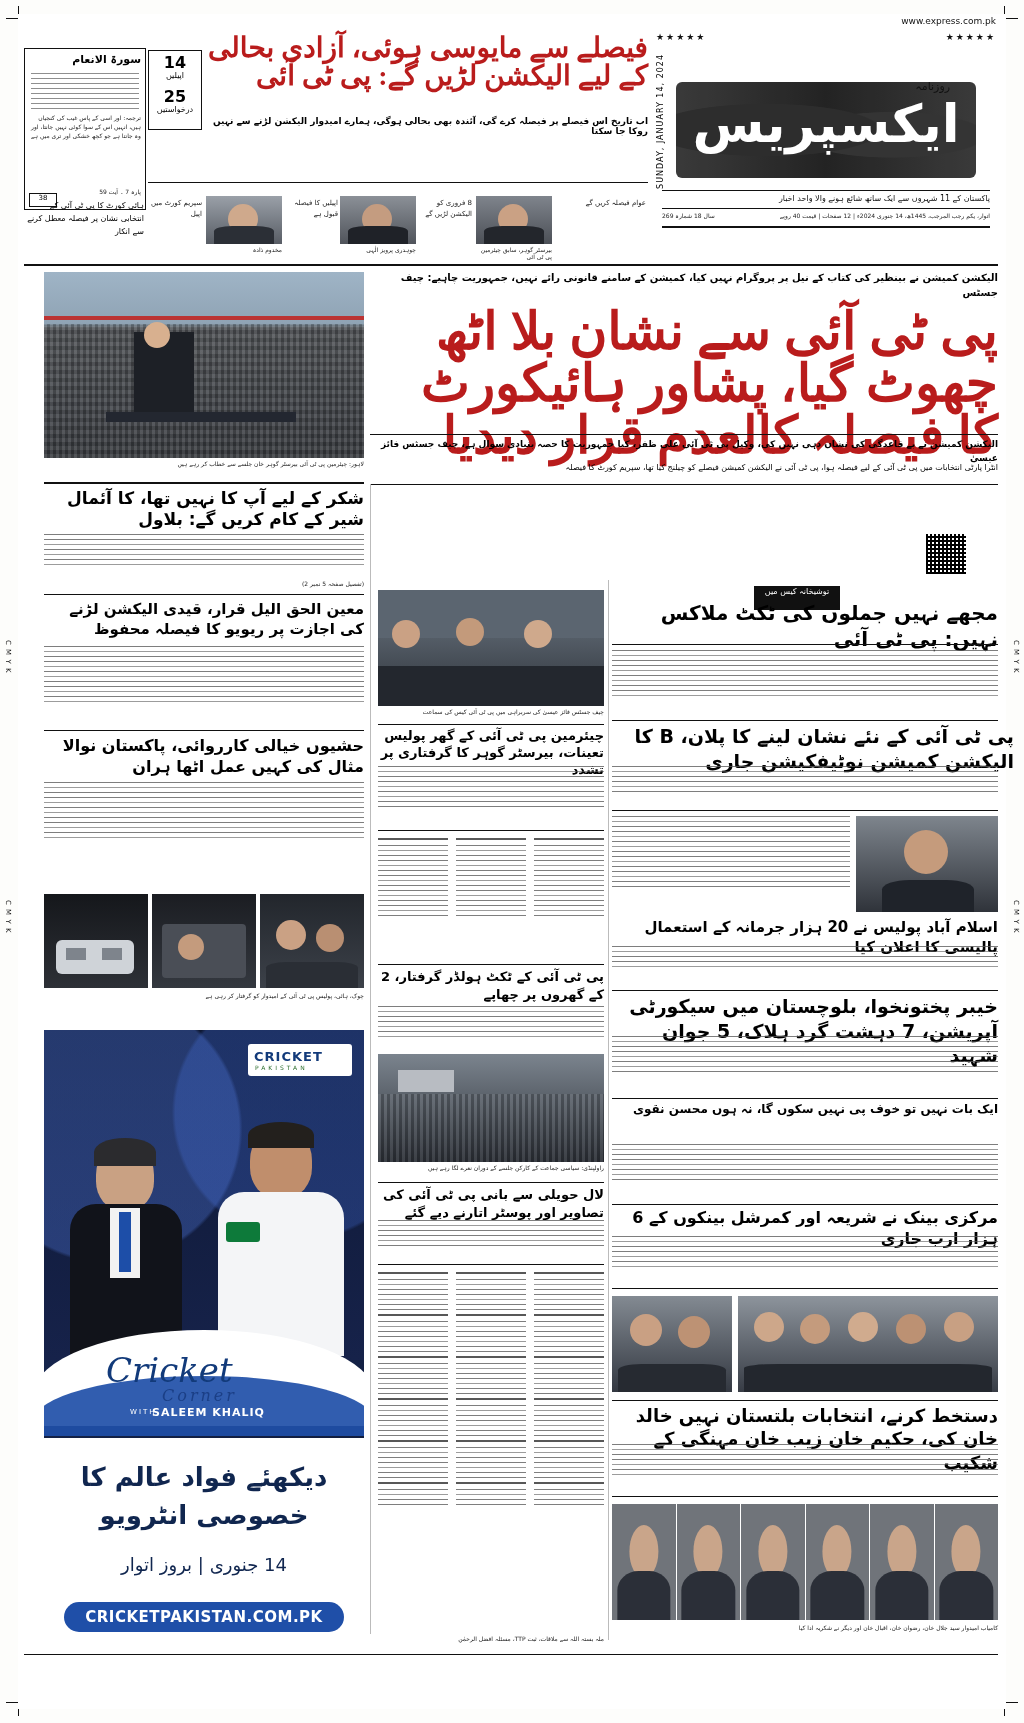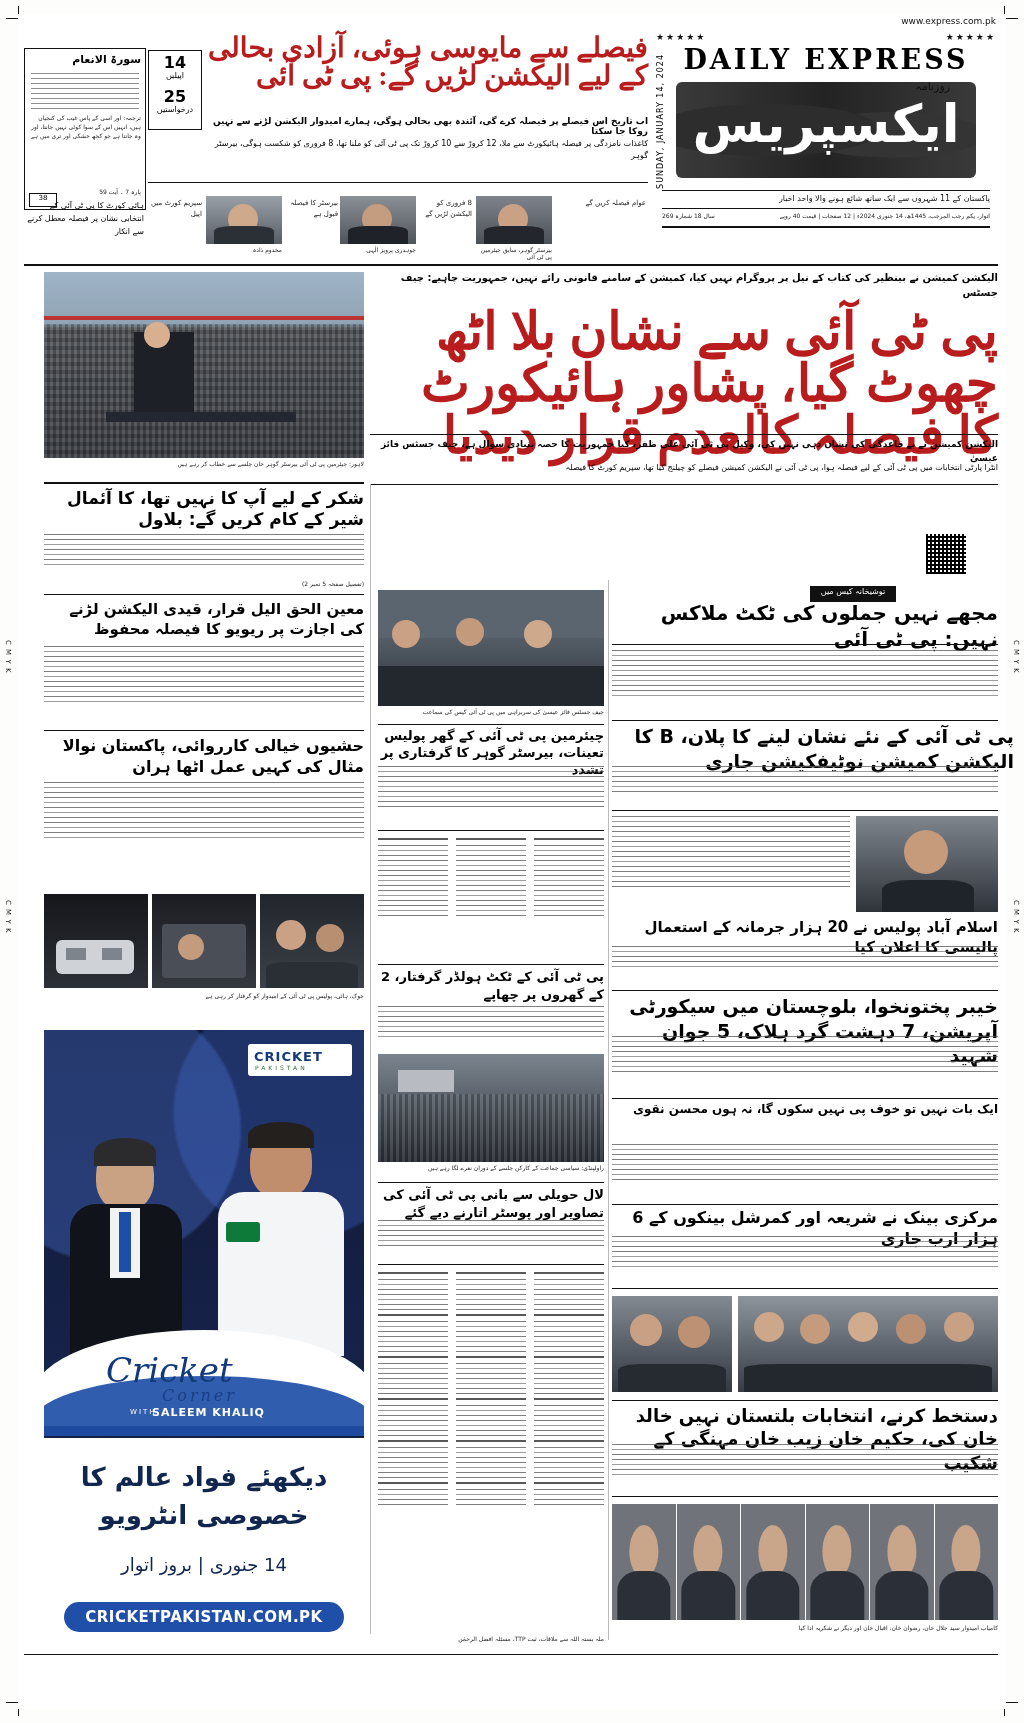--- a/index.html
+++ b/index.html
@@ -74,21 +74,20 @@
   <div class="cmyk" style="left:4px;top:900px;">C M Y K</div>
   <div class="cmyk" style="left:1012px;top:640px;">C M Y K</div>
   <div class="cmyk" style="left:1012px;top:900px;">C M Y K</div>
 
   <div class="sheet">
 
     <div style="position:absolute;right:10px;top:2px;font-size:9px;color:#111;">www.express.com.pk</div>
 
     <div class="masthead" style="left:636px;top:16px;width:344px;height:218px;">
       <div class="stars ctr" style="position:absolute;right:2px;top:2px;">★★★★★</div>
-      <div class="mast-title ctr" style="position:absolute;left:0;right:0;top:14px;font-size:27px;">DAILY EXPRESS</div>
       <div class="stars ctr" style="position:absolute;left:2px;top:2px;">★★★★★</div>
 
       <div style="position:absolute;left:2px;top:24px;font-size:8px;writing-mode:vertical-rl;transform:rotate(180deg);letter-spacing:1px;">SUNDAY, JANUARY 14, 2024</div>
 
       <div style="position:absolute;left:22px;top:46px;width:300px;height:108px;">
         <div style="position:absolute;left:0;top:6px;width:300px;height:96px;background:
             radial-gradient(ellipse at 30% 50%, #1c1c1c 0 38%, rgba(0,0,0,0) 39%),
             radial-gradient(ellipse at 72% 55%, #232323 0 30%, rgba(0,0,0,0) 31%),
             linear-gradient(90deg,#2a2a2a 0%,#111 50%,#2a2a2a 100%);opacity:.92;border-radius:6px;"></div>
         <div class="rtl" style="position:absolute;left:0;right:0;top:18px;color:#fff;font-size:52px;font-weight:bold;text-align:center;font-family:'DejaVu Sans',sans-serif;">ایکسپریس</div>
@@ -116,21 +115,20 @@
 
       <div class="boxed" style="left:0px;top:2px;width:52px;height:78px;border:1px solid #111;">
         <div class="ctr" style="position:absolute;left:0;right:0;top:2px;font-size:16px;font-weight:bold;">14</div>
         <div class="ctr rtl" style="position:absolute;left:0;right:0;top:20px;font-size:8px;">اپیلیں</div>
         <div class="ctr" style="position:absolute;left:0;right:0;top:36px;font-size:16px;font-weight:bold;">25</div>
         <div class="ctr rtl" style="position:absolute;left:0;right:0;top:54px;font-size:8px;">درخواستیں</div>
       </div>
 
       <div class="bigHead" style="left:56px;top:2px;width:444px;font-size:28px;">فیصلے سے مایوسی ہوئی، آزادی بحالی کے لیے الیکشن لڑیں گے: پی ٹی آئی</div>
       <div class="rtl" style="position:absolute;left:56px;top:84px;width:444px;font-size:9px;font-weight:bold;">اب تاریخ اس فیصلے پر فیصلہ کرے گی، آئندہ بھی بحالی ہوگی، ہمارے امیدوار الیکشن لڑنے سے نہیں روکا جا سکتا</div>
-      <div class="rtl" style="position:absolute;left:56px;top:106px;width:444px;font-size:8px;line-height:1.5;">کاغذات نامزدگی پر فیصلہ ہائیکورٹ سے ملا، 12 کروڑ سے 10 کروڑ تک پی ٹی آئی کو ملنا تھا، 8 فروری کو شکست ہوگی، بیرسٹر گوہر</div>
       <div class="rule" style="left:0;top:150px;width:500px;height:1px;"></div>
     </div>
 
     <div class="rtl" style="position:absolute;left:6px;top:186px;width:120px;font-size:8px;line-height:1.6;">ہائی کورٹ کا پی ٹی آئی کے انتخابی نشان پر فیصلہ معطل کرنے سے انکار</div>
 
     <div style="position:absolute;left:130px;top:182px;width:500px;height:62px;">
       <div class="photo" style="left:328px;top:0;width:76px;height:48px;background:linear-gradient(180deg,#7f848c,#4c5057);">
         <i style="left:22px;top:8px;width:30px;height:30px;background:#caa184;border-radius:50%;"></i>
         <i style="left:8px;bottom:0;width:60px;height:18px;background:#23262c;border-radius:30% 30% 0 0;"></i>
       </div>
@@ -143,21 +141,21 @@
       <div class="rtl tiny2" style="position:absolute;left:192px;top:50px;width:76px;">چوہدری پرویز الٰہی</div>
 
       <div class="photo" style="left:58px;top:0;width:76px;height:48px;background:linear-gradient(180deg,#9aa0a8,#585d65);">
         <i style="left:22px;top:8px;width:30px;height:30px;background:#cfa98c;border-radius:50%;"></i>
         <i style="left:8px;bottom:0;width:60px;height:18px;background:#2b2f36;border-radius:30% 30% 0 0;"></i>
       </div>
       <div class="rtl tiny2" style="position:absolute;left:58px;top:50px;width:76px;">مخدوم ذادہ</div>
 
       <div class="rtl tiny2" style="position:absolute;left:410px;top:2px;width:88px;font-size:7px;line-height:1.6;">عوام فیصلہ کریں گے</div>
       <div class="rtl tiny2" style="position:absolute;left:270px;top:2px;width:54px;font-size:7px;line-height:1.6;">8 فروری کو الیکشن لڑیں گے</div>
-      <div class="rtl tiny2" style="position:absolute;left:136px;top:2px;width:54px;font-size:7px;line-height:1.6;">بیرسٹر کا فیصلہ قبول ہے</div>
+      <div class="rtl tiny2" style="position:absolute;left:136px;top:2px;width:54px;font-size:7px;line-height:1.6;">اپیلیں کا فیصلہ قبول ہے</div>
       <div class="rtl tiny2" style="position:absolute;left:0px;top:2px;width:54px;font-size:7px;line-height:1.6;">سپریم کورٹ میں اپیل</div>
     </div>
 
     <div class="rule" style="left:6px;top:250px;width:974px;height:2px;"></div>
 
     <div class="photo" style="left:26px;top:258px;width:320px;height:186px;background:linear-gradient(180deg,#9fb4c6 0%,#8fa3b4 28%,#55585c 30%,#3c3f44 100%);">
       <i style="left:0;top:52px;width:320px;height:134px;background:
           repeating-linear-gradient(90deg, rgba(255,255,255,.06) 0 3px, rgba(0,0,0,.18) 3px 6px),
           repeating-linear-gradient(0deg, rgba(255,255,255,.05) 0 4px, rgba(0,0,0,.12) 4px 8px);"></i>
       <i style="left:90px;top:60px;width:60px;height:90px;background:#1d2026;"></i>
@@ -553,21 +551,21 @@
           <div class="ln"></div>
         <div class="ln2"></div>
           <div class="ln"></div>
           <div class="ln s"></div>
           <div class="ln"></div>
           <div class="ln"></div>
       </div>
     </div>
     <div class="rtl tiny2" style="position:absolute;left:360px;top:1620px;width:226px;line-height:1.7;">ملہ بستہ اللہ سے ملاقات، ثبت TTP، مسئلہ افضل الرحمٰن</div>
 
-    <div class="kicker" style="left:792px;top:572px;width:86px;height:16px;line-height:12px;">توشیخانہ کیس میں</div>
+    <div class="kicker" style="left:736px;top:572px;width:86px;height:24px;line-height:12px;">توشیخانہ کیس میں</div>
     <div class="hd" style="left:594px;top:586px;width:386px;font-size:20px;line-height:1.3;">مجھے نہیں جملوں کی ٹکٹ ملاکس نہیں: پی ٹی آئی</div>
     <div class="rule" style="left:594px;top:630px;width:386px;height:1px;"></div>
     <div class="urdu" style="left:594px;top:636px;width:386px;height:64px;">
       <div class="lines">
           <div class="ln"></div>
           <div class="ln s"></div>
           <div class="ln"></div>
           <div class="ln"></div>
           <div class="ln s"></div>
           <div class="ln"></div>

